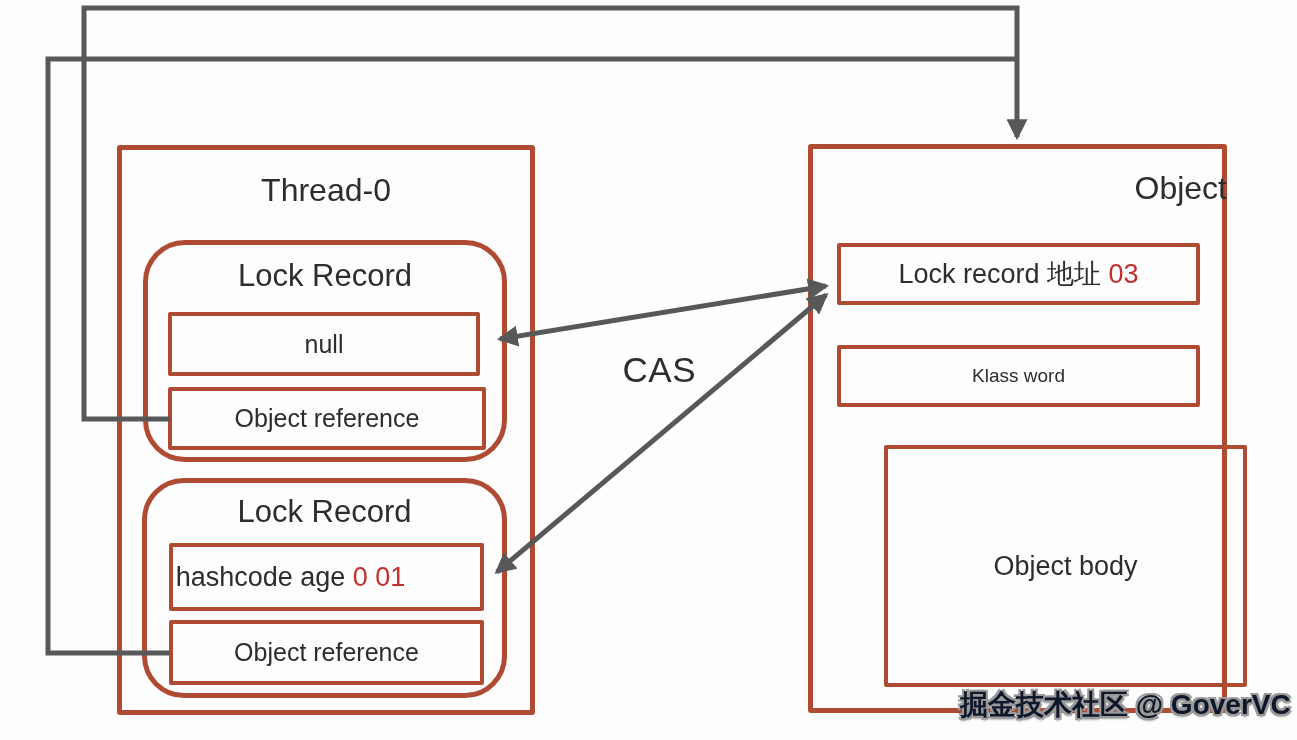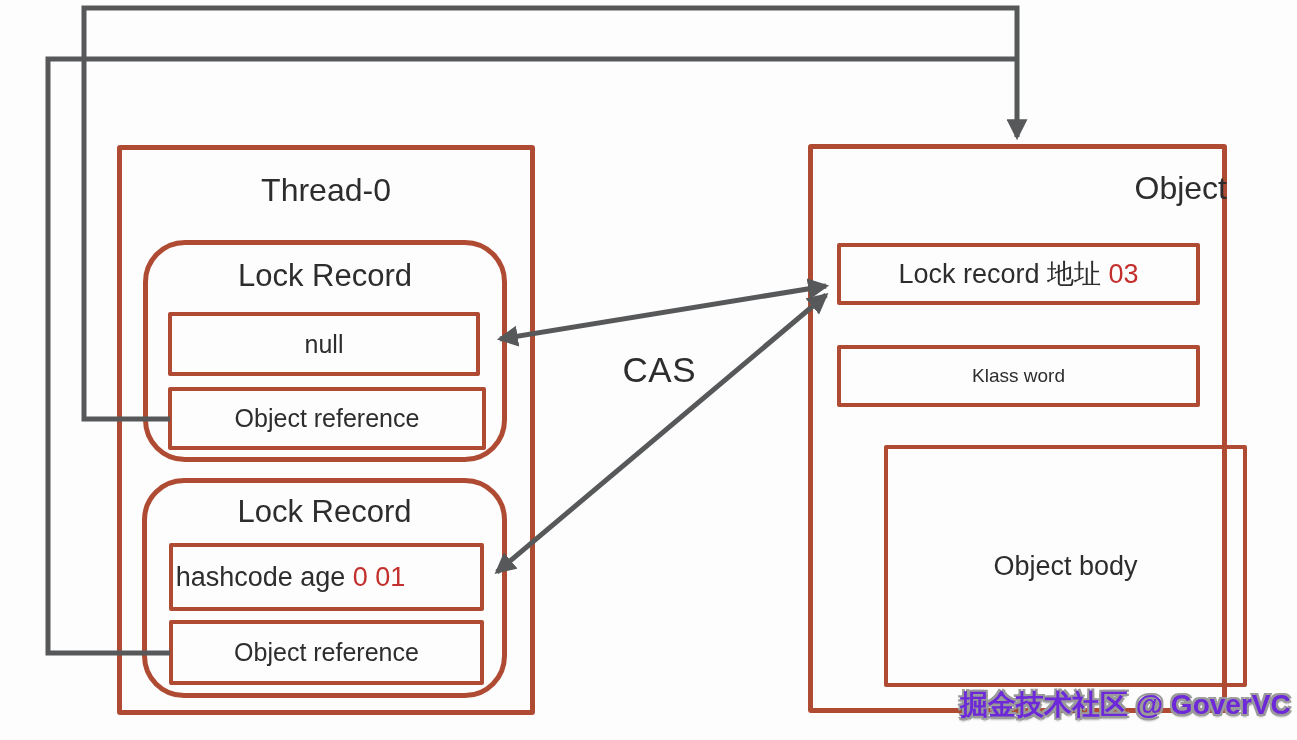--- a/index.html
+++ b/index.html
@@ -68,21 +68,21 @@
     left:0; top:0;
     z-index:3;
     pointer-events:none;
   }
   #watermark{
     position:absolute;
     left:960px; top:686px; width:325px;
     text-align:right;
     font-size:28px;
     font-weight:bold;
-    color:#6d28d9;
+    color:#0f172a;
     text-shadow:
       -2px -2px 0 #9a9a9a, 2px -2px 0 #9a9a9a,
       -2px  2px 0 #9a9a9a, 2px  2px 0 #9a9a9a,
        0    3px 2px rgba(90,90,90,.55);
     z-index:4;
     white-space:nowrap;
   }
 </style>
 </head>
 <body>

